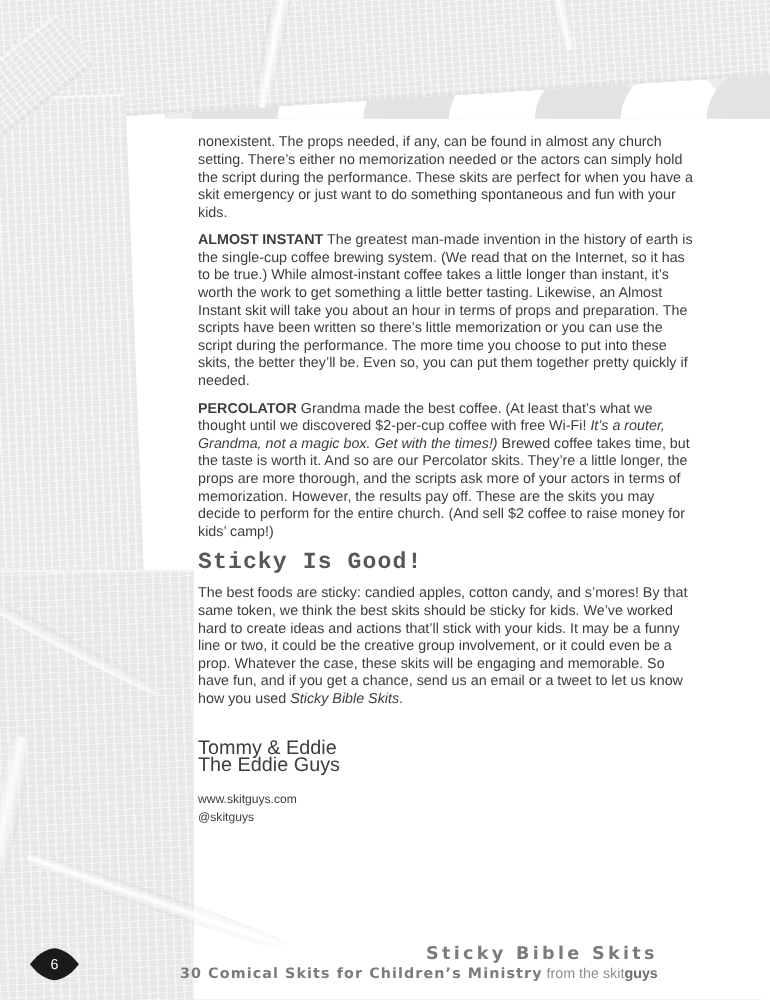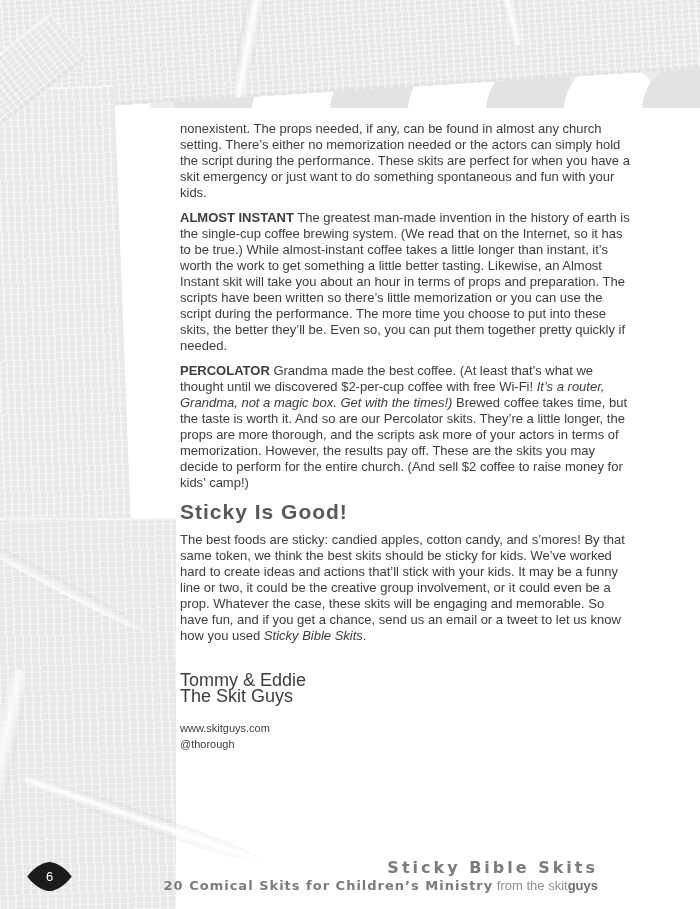--- a/index.html
+++ b/index.html
@@ -45,21 +45,21 @@
   .streak.f2{left:-10px;top:60px;width:200px;height:12px;transform:rotate(28deg);
     background:linear-gradient(rgba(0,0,0,.04),rgba(255,255,255,.85));}
   .streak.f3{left:20px;top:150px;width:26px;height:180px;transform:rotate(12deg);
     background:linear-gradient(90deg,rgba(0,0,0,.03),rgba(255,255,255,.8),rgba(0,0,0,.03));}
 
   
   .content{position:absolute;left:180px;top:121px;width:452px;z-index:5;color:var(--body-text);}
   .content p{font-size:13px;line-height:16px;margin:0 0 9px;}
   .content strong{font-weight:bold;}
   .content em{font-style:italic;}
-  .heading{font-family:Liberation Sans, sans-serif;font-weight:bold;color:var(--heading-text);
+  .heading{font-family:Liberation Mono, monospace;font-weight:bold;color:var(--heading-text);
     font-size:21px;letter-spacing:1px;margin:7px 0 8px;}
   .signature{margin-top:28px;font-size:18px;line-height:16px;}
   .contact{margin-top:16px;font-size:11px;line-height:16px;}
 
   
   .footer{position:absolute;right:102px;bottom:15px;text-align:right;z-index:6;
     font-family:"DejaVu Sans",sans-serif;}
   .f-title{font-weight:bold;font-size:16px;letter-spacing:3px;color:var(--footer-accent);line-height:19px;}
   .f-sub{font-size:13px;line-height:17px;}
   .f-sub .comic{font-weight:bold;letter-spacing:1px;color:var(--footer-accent);}
@@ -105,31 +105,31 @@
 
     <p><strong>PERCOLATOR</strong><span> Grandma made the best coffee. (At least that’s what we thought until we discovered $2-per-cup coffee with free Wi-Fi! </span><em>It’s a router, Grandma, not a magic box. Get with the times!)</em><span> Brewed coffee takes time, but the taste is worth it. And so are our Percolator skits. They’re a little longer, the props are more thorough, and the scripts ask more of your actors in terms of memorization. However, the results pay off. These are the skits you may decide to perform for the entire church. (And sell $2 coffee to raise money for kids’ camp!)</span></p>
 
 
     <div class="heading">Sticky Is Good!</div>
 
     <p><span>The best foods are sticky: candied apples, cotton candy, and s’mores! By that same token, we think the best skits should be sticky for kids. We’ve worked hard to create ideas and actions that’ll stick with your kids. It may be a funny line or two, it could be the creative group involvement, or it could even be a prop. Whatever the case, these skits will be engaging and memorable. So have fun, and if you get a chance, send us an email or a tweet to let us know how you used </span><em>Sticky Bible Skits</em><span>.</span></p>
 
     <div class="signature">
       <div>Tommy &amp; Eddie</div>
-      <div>The Skit Guys</div>
+      <div>The Eddie Guys</div>
     </div>
     <div class="contact">
       <div>www.skitguys.com</div>
-      <div>@thorough</div>
+      <div>@skitguys</div>
     </div>
   </div>
 
   <div class="footer">
     <div class="f-title">Sticky Bible Skits</div>
-    <div class="f-sub"><span class="comic">20 Comical Skits for Children’s Ministry</span><span class="reg"> from the skit</span><span class="bold">guys</span></div>
+    <div class="f-sub"><span class="comic">30 Comical Skits for Children’s Ministry</span><span class="reg"> from the skit</span><span class="bold">guys</span></div>
   </div>
 
   <div class="page-num">
     <svg width="47" height="31" viewBox="0 0 48 32">
       <path d="M1 16 C 10 4, 20 1, 24 1 C 28 1, 38 4, 47 16 C 38 28, 28 31, 24 31 C 20 31, 10 28, 1 16 Z" fill="#1b1b1b"></path>
     </svg>
     <span class="num">6</span>
   </div>
 
 </div>

